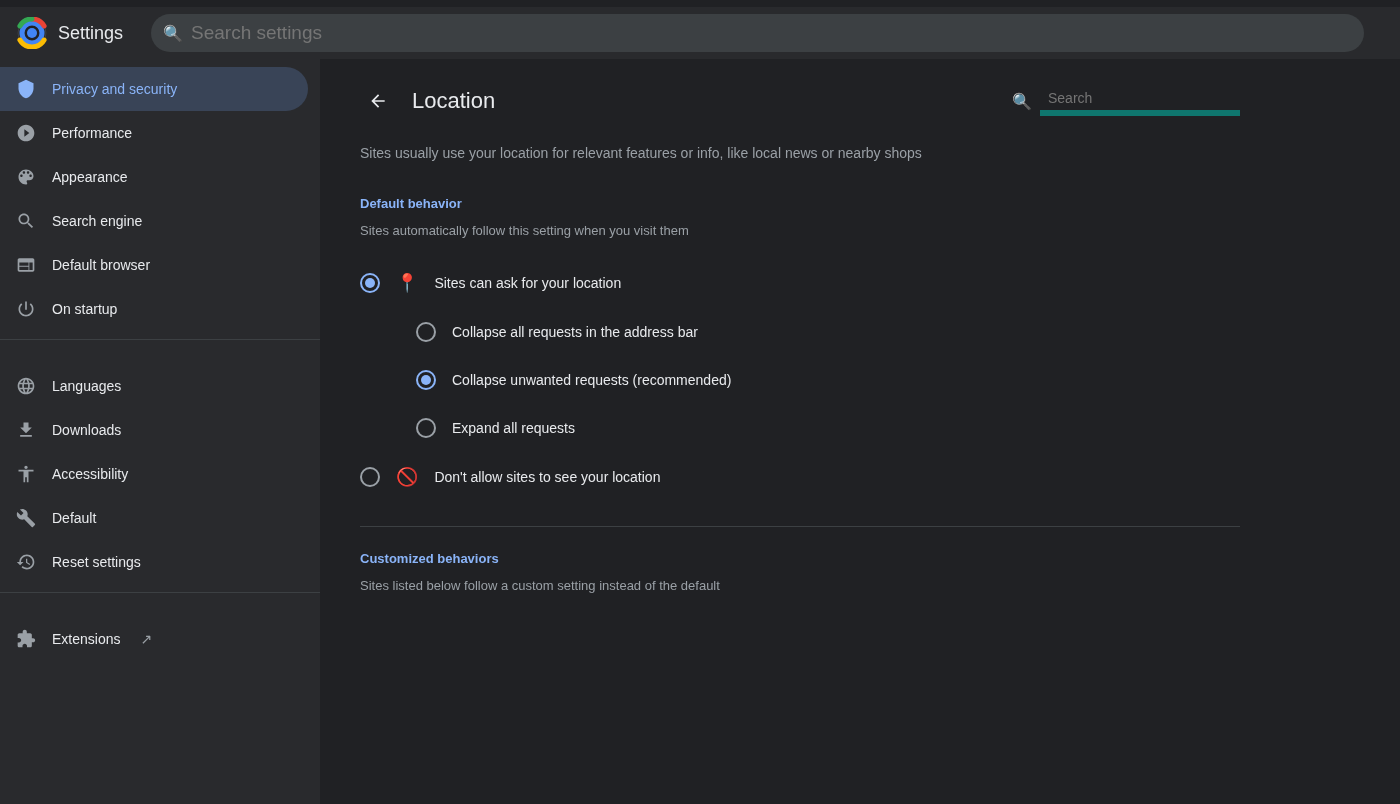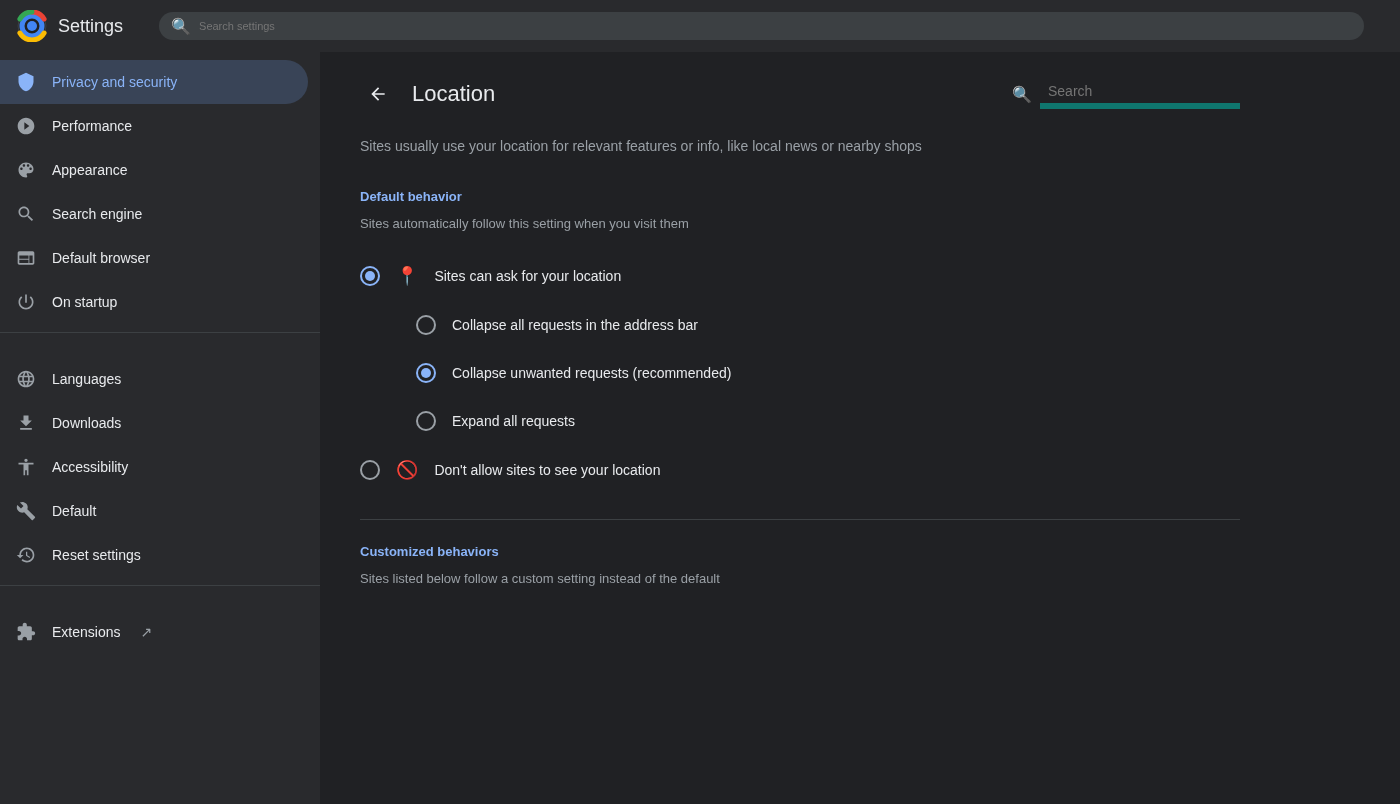--- a/index.html
+++ b/index.html
@@ -13,22 +13,23 @@
       width: 1400px;
       overflow: hidden;
     }
     
     .topbar {
       background: #292a2d;
       display: flex;
       align-items: center;
       padding: 0 16px;
       height: 52px;
-      gap: 16px;
+      gap: 8px;
       flex-shrink: 0;
+      margin-top: 7px;
     }
     .topbar-logo {
       display: flex;
       align-items: center;
       gap: 10px;
     }
     .chrome-logo {
       width: 32px;
       height: 32px;
     }
@@ -41,21 +42,21 @@
       flex: 1;
       margin: 0 20px;
     }
     .topbar-search-input {
       width: 100%;
       background: #3c4043;
       border: none;
       border-radius: 24px;
       padding: 8px 16px 8px 40px;
       color: #e8eaed;
-      font-size: 11px;
+      font-size: 19px;
       outline: none;
     }
     .topbar-search-wrap {
       position: relative;
     }
     .topbar-search-icon {
       position: absolute;
       left: 12px;
       top: 50%;
       transform: translateY(-50%);

